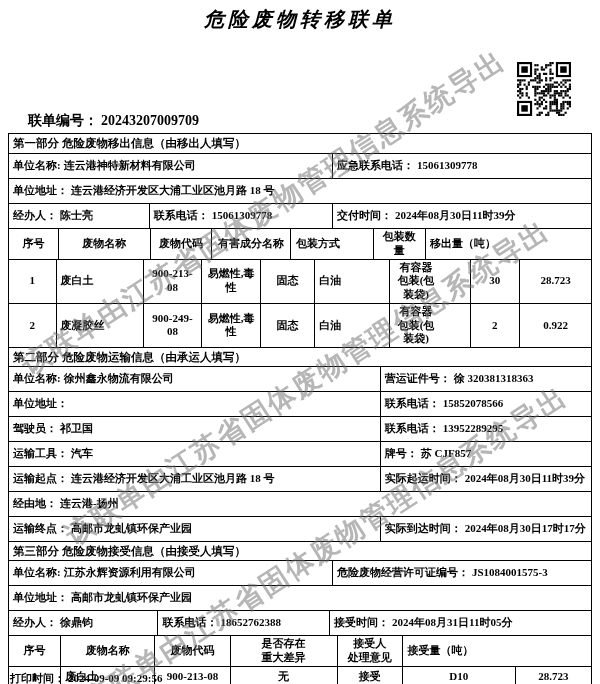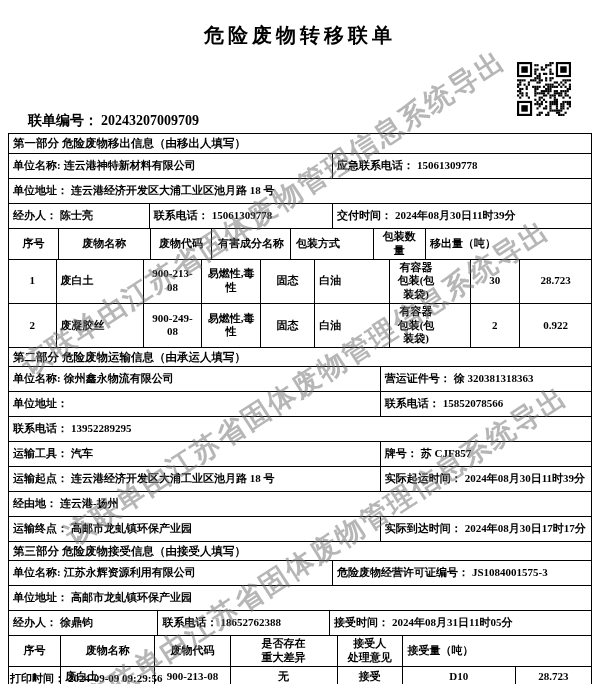--- a/index.html
+++ b/index.html
@@ -3,21 +3,21 @@
 <meta charset="utf-8">
 <style>
   html,body{margin:0;padding:0;}
   body{
     width:600px;height:684px;overflow:hidden;background:#fff;position:relative;
     font-family:"Liberation Serif","DejaVu Serif",serif;color:#000;
   }
   .page{position:relative;width:600px;height:684px;overflow:hidden;}
   .doc-title{
     text-align:center;font-size:20px;font-weight:bold;letter-spacing:4px;
-    padding-top:22px;margin:0;
+    padding-top:6px;margin:0;font-style:italic;
   }
   .manifest-line{
     position:absolute;left:28px;top:112px;font-size:14px;font-weight:bold;text-align:right;
   }
   .qr{position:absolute;left:517px;top:62px;width:54px;height:54px;}
   
   .tbl{
     position:absolute;left:8px;top:133px;width:584px;
     border:1.6px solid #000;box-sizing:border-box;background:transparent;
   }
@@ -389,20 +389,24 @@
     <div class="tr info">
       <div class="td cL">
         <span class="lb">单位地址：</span>
       </div>
       <div class="td cM">
         <span class="lb">联系电话：</span>
           <span class="vl">15852078566</span>
       </div>
     </div>
     <div class="tr info">
+      <div class="td cL">
+        <span class="lb">驾驶员：</span>
+          <span class="vl">祁卫国</span>
+      </div>
       <div class="td cM">
         <span class="lb">联系电话：</span>
           <span class="vl">13952289295</span>
       </div>
     </div>
     <div class="tr info">
       <div class="td cL">
         <span class="lb">运输工具：</span>
           <span class="vl">汽车</span>
       </div>

